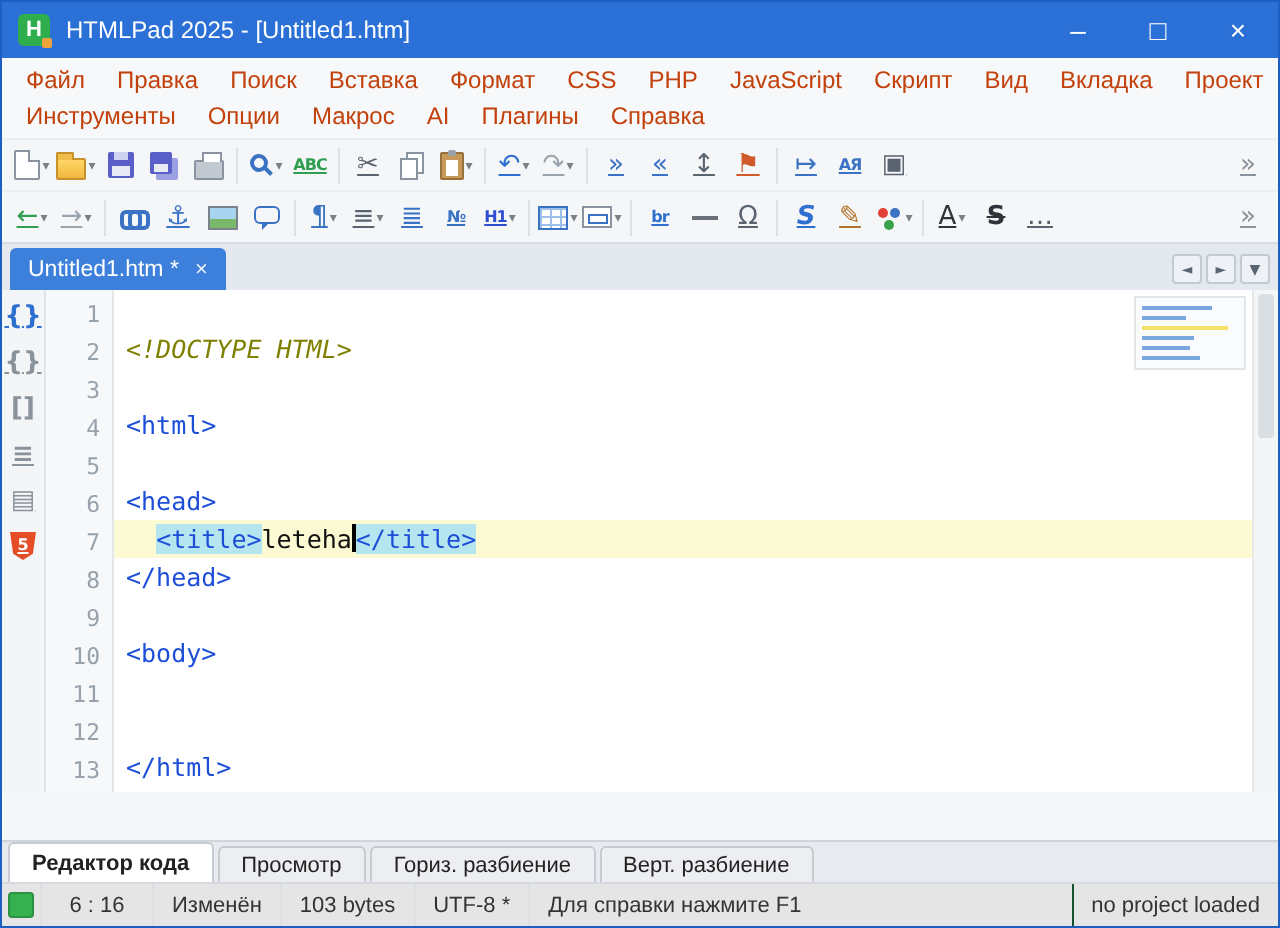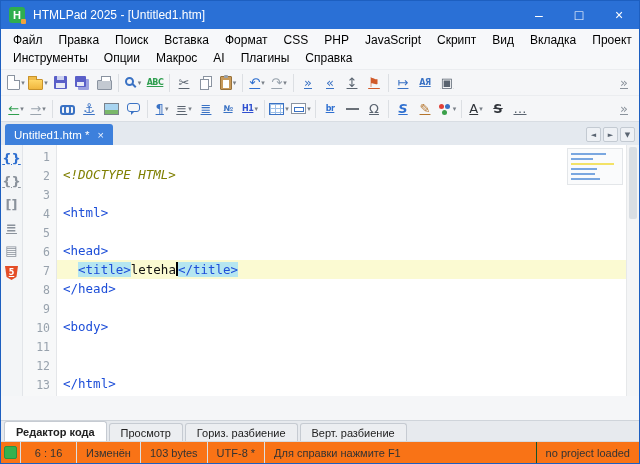--- a/index.html
+++ b/index.html
@@ -16,21 +16,21 @@
               font-weight:bold; font-size:11px; display:flex; align-items:center;
               justify-content:center; position:relative; flex:0 0 auto; }
   .app-logo::after { content:""; position:absolute; right:-1px; bottom:-1px; width:5px;
               height:5px; background:#f0a23c; border-radius:1px; }
   .title-text { margin-left:8px; font-size:12px; white-space:nowrap; }
   .win-controls { margin-left:auto; display:flex; height:100%; }
   .win-btn { width:40px; display:flex; align-items:center; justify-content:center;
              font-size:14px; color:#fff; }
 
   
-  .menubar { background:#f7f8fa; padding:2px 6px 2px 4px; font-size:12px; color:#000000; }
+  .menubar { background:#f7f8fa; padding:2px 6px 2px 4px; font-size:12px; color:#c2410c; }
   .menu-row { display:flex; }
   .menu-item { padding:2px 8px; border-radius:2px; white-space:nowrap; }
 
   
   .toolbar { display:flex; align-items:center; padding:1px 4px; background:#f5f6f8;
              border-top:1px solid #ebedf0; height:26px; flex:0 0 auto; }
   .tb-btn { height:22px; min-width:22px; display:flex; align-items:center;
             justify-content:center; border-radius:3px; padding:0 1px; }
   .tb-btn .dd { font-size:7px; color:#7a8088; margin-left:1px; }
   .tb-sep { width:1px; height:18px; background:#dcdfe3; margin:0 3px; }
@@ -139,21 +139,21 @@
 
   
   .bottom-tabs { height:21px; background:#e7eaee; border-top:1px solid #cfd4da; display:flex;
         align-items:stretch; padding-left:3px; gap:2px; flex:0 0 auto;margin-top:24px; }
   .btab { display:flex; align-items:center; padding:0 11px; font-size:11px; color:#222;
         background:#eceef1; border:1px solid #c6cbd2; border-bottom:none;
         border-radius:3px 3px 0 0; margin-top:2px; white-space:nowrap; }
   .btab.active { background:#fff; font-weight:bold; margin-top:0; }
 
   
-  .statusbar { height:22px; background:#f97316; border-top:1px solid #d6d9dd; display:flex;
+  .statusbar { height:22px; background:#e5e5e5; border-top:1px solid #d6d9dd; display:flex;
         align-items:stretch; font-size:11px; color:#333; flex:0 0 auto; }
   .sseg { display:flex; align-items:center; padding:0 9px; border-right:1px solid #dcdfe3; white-space:nowrap; }
   .sseg.boxseg { padding:0 3px; }
   .sseg.pos { min-width:56px; justify-content:center; }
   .sseg.grow { flex:1; border-right:none; }
   .sseg.right { border-left:1px solid #14532d; border-right:none; }
   .green-box { width:13px; height:13px; background:#35b14f; border:1px solid #2a9242; border-radius:2px; }
 </style>
 </head>
 <body>

